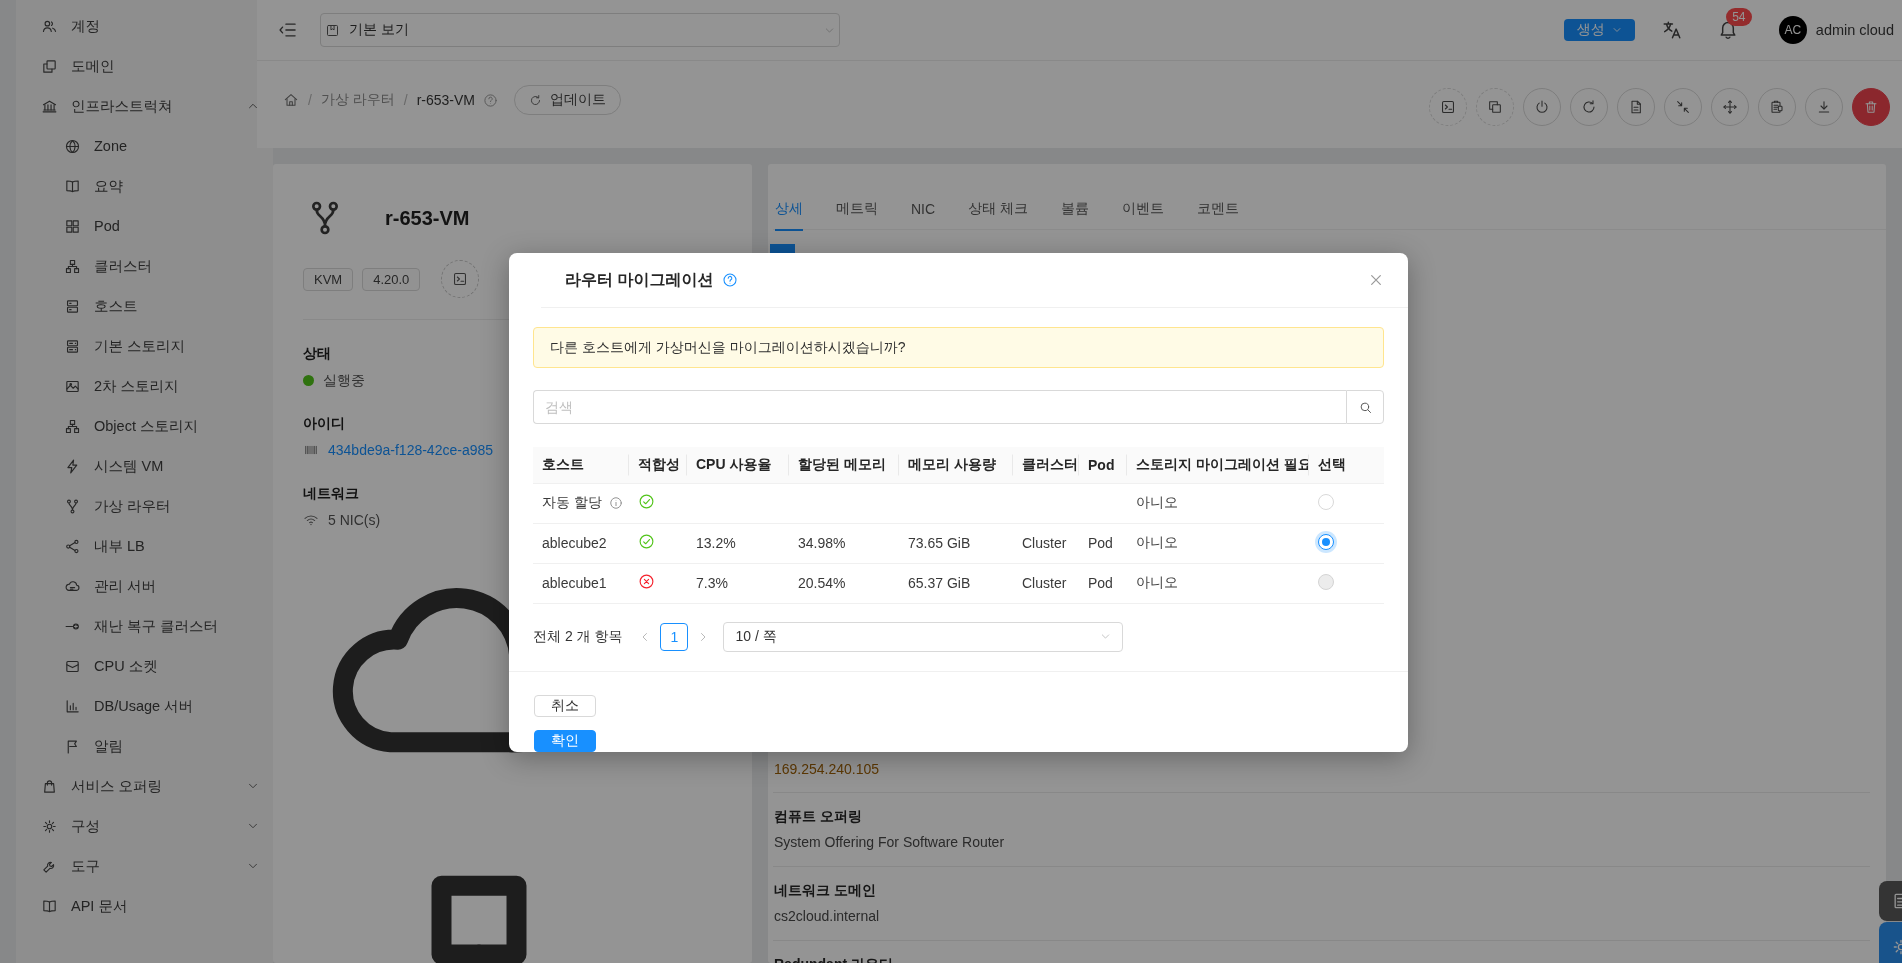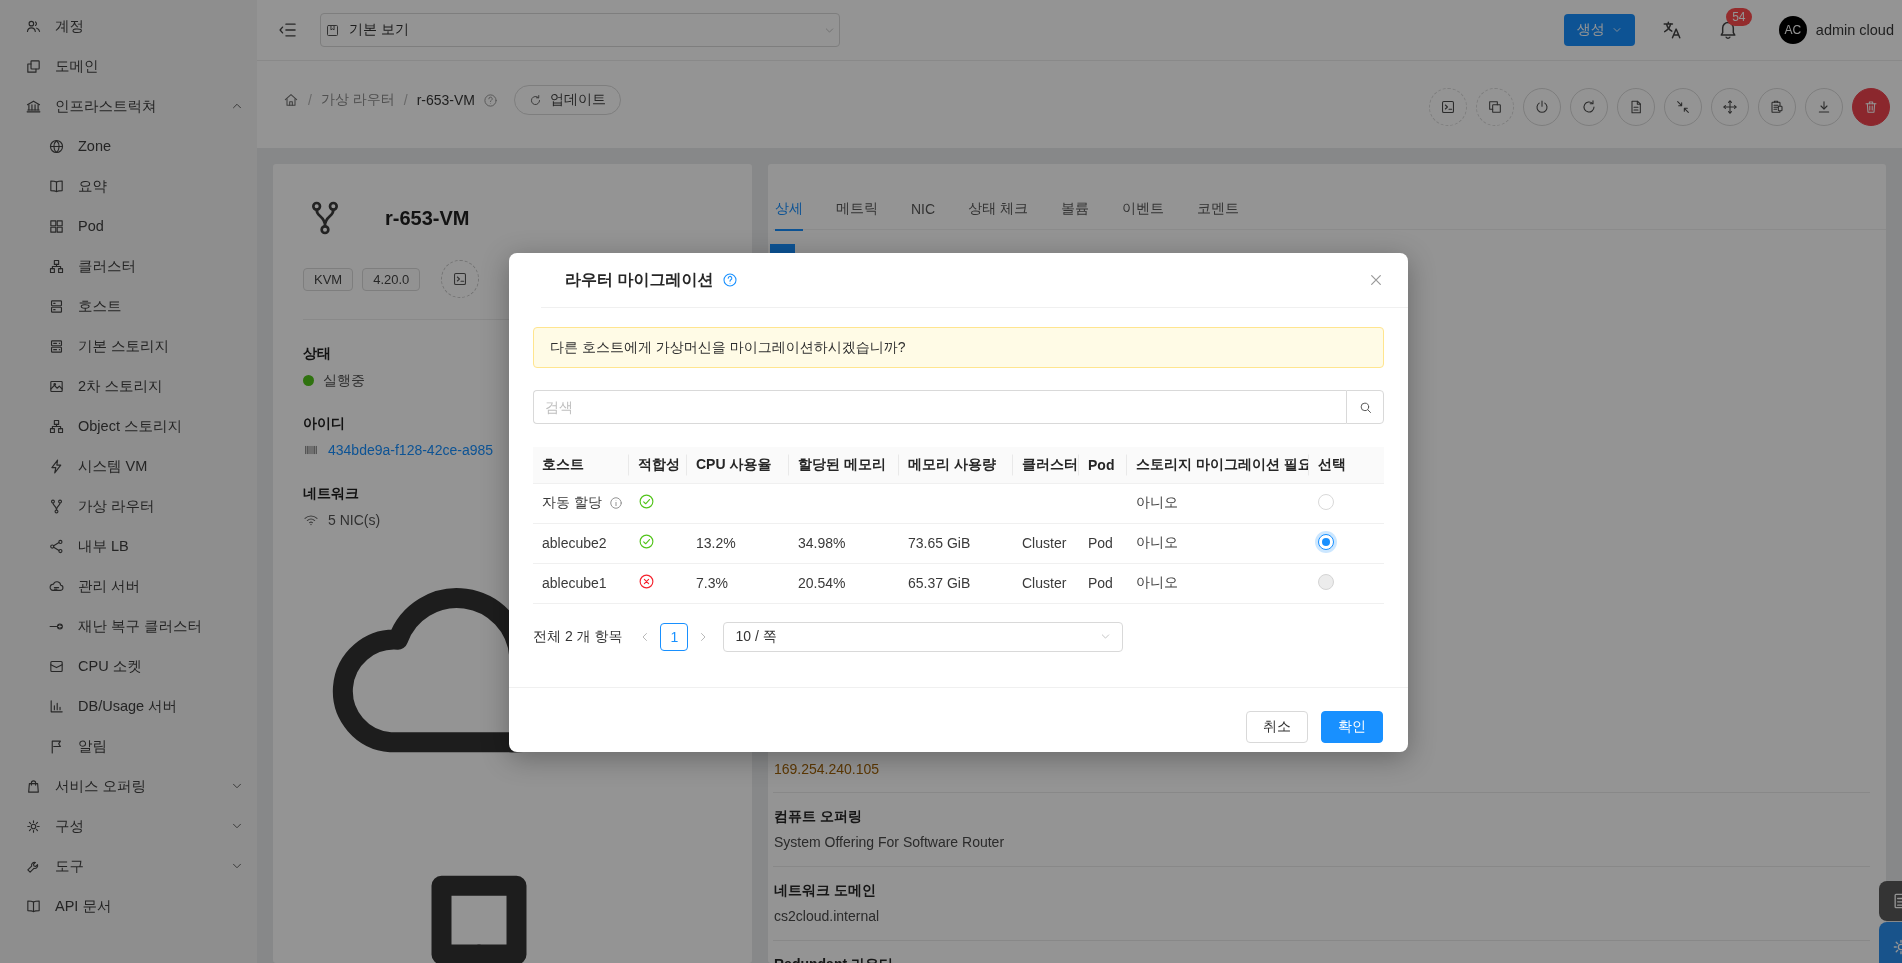--- a/index.html
+++ b/index.html
@@ -5,38 +5,38 @@
   * { margin:0; padding:0; box-sizing:border-box; }
   html,body { width:1902px; height:963px; overflow:hidden; background:#e9eaec;
     font-family:"Liberation Sans","DejaVu Sans",sans-serif; font-size:14px; color:#333; }
   #app { position:relative; width:1902px; height:963px; }
   svg { display:block; }
   .ic { display:inline-flex; align-items:center; justify-content:center; flex:none; }
   .ic svg { width:100%; height:100%; fill:none; stroke:currentColor; stroke-width:1.6;
             stroke-linecap:round; stroke-linejoin:round; }
 
   
-  .sidebar { position:absolute; left:0; top:0; width:257px; height:963px; background:#f4f4f4; padding-top:6px; overflow:hidden; }
+  .sidebar { position:absolute; left:16px; top:0; width:257px; height:963px; background:#f4f4f4; padding-top:6px; overflow:hidden; }
   .side-item { height:40px; display:flex; align-items:center; padding:0 14px 0 25px; color:#3f3f3f; cursor:pointer; }
   .side-item .sicon { width:17px; height:17px; color:#444; }
   .side-item .slabel { margin-left:13px; font-size:14.5px; white-space:nowrap; }
   .side-item.sub { padding-left:48px; }
   .side-item .schev { margin-left:auto; width:12px; height:12px; color:#666; }
 
   
   .topbar { position:absolute; left:257px; top:0; right:0; height:61px; background:#fff;
             border-bottom:1px solid #ededed; display:flex; align-items:center; }
   .collapse { width:20px; height:20px; color:#444; margin-left:21px; cursor:pointer; }
   .view-select { margin-left:22px; width:520px; height:34px; border:1px solid #d9d9d9; border-radius:4px;
                  background:#fff; display:flex; align-items:center; padding:0 4px; cursor:pointer; }
   .view-select .ic { width:15px; height:15px; color:#555; }
   .view-select .vtext { margin-left:9px; color:#333; }
   .view-select .vchev { margin-left:auto; width:11px; height:11px; color:#bfbfbf; }
   .top-right { margin-left:auto; display:flex; align-items:center; margin-right:8px; }
-  .create-btn { height:32px; background:#1890ff; color:#fff; border:none; border-radius:4px;
+  .create-btn { height:22px; background:#1890ff; color:#fff; border:none; border-radius:4px;
                 padding:0 13px; font-size:14px; display:flex; align-items:center; gap:7px; cursor:pointer; }
   .create-btn .ic { width:10px; height:10px; color:#fff; }
   .translate { width:22px; height:22px; color:#434343; margin-left:26px; cursor:pointer; }
   .bellwrap { position:relative; margin-left:34px; cursor:pointer; }
   .bell { width:22px; height:22px; color:#434343; }
   .badge { position:absolute; top:-10px; left:9px; min-width:26px; height:18px; background:#ff4d4f;
            color:#fff; font-size:12px; line-height:18px; text-align:center; border-radius:9px; padding:0 5px; }
   .avatar { width:28px; height:28px; border-radius:50%; background:#000000; color:#fff; font-size:12px;
             display:flex; align-items:center; justify-content:center; margin-left:40px; cursor:pointer; }
   .uname { margin-left:9px; color:#383838; font-size:14.5px; white-space:nowrap; }
@@ -138,22 +138,22 @@
   .radio.checked::after { content:''; position:absolute; inset:3px; border-radius:50%; background:#1890ff; }
   .radio.disabled { background:#ececec; border-color:#d4d4d4; cursor:not-allowed; }
   .pager { margin-top:17px; display:flex; align-items:center; height:32px; color:#333; }
   .pchev { width:12px; height:12px; color:#b9b9b9; cursor:pointer; }
   .pchev.left { margin-left:17px; }
   .pagebox { width:28px; height:28px; border:1px solid #1890ff; color:#1890ff; border-radius:4px;
              display:flex; align-items:center; justify-content:center; margin:0 9px; cursor:pointer; }
   .psel { margin-left:14px; width:400px; height:30px; border:1px solid #d9d9d9; border-radius:4px;
           display:flex; align-items:center; padding:0 11px; cursor:pointer; }
   .psel .ic { margin-left:auto; width:11px; height:11px; color:#bfbfbf; }
-  .m-foot { position:absolute; left:0; right:0; bottom:0; height:65px; border-top:1px solid #f0f0f0;
-            display:flex; justify-content:flex-end; align-items:flex-start; padding:23px 25px 0; gap:13px; }
+  .m-foot { position:absolute; left:0; right:0; bottom:0; height:81px; border-top:1px solid #f0f0f0;
+            display:flex; justify-content:flex-end; align-items:flex-start; padding:23px 25px 0; gap:13px;flex-direction:column; }
   .btn { height:32px; padding:0 16px; border-radius:4px; font-size:14px; cursor:pointer; font-family:inherit; }
   .btn.default { border:1px solid #d9d9d9; background:#fff; color:#333; }
   .btn.primary { border:1px solid #1890ff; background:#1890ff; color:#fff; }
 </style>
 </head>
 <body>
 
 <div id="app">
 
   <aside class="sidebar">

